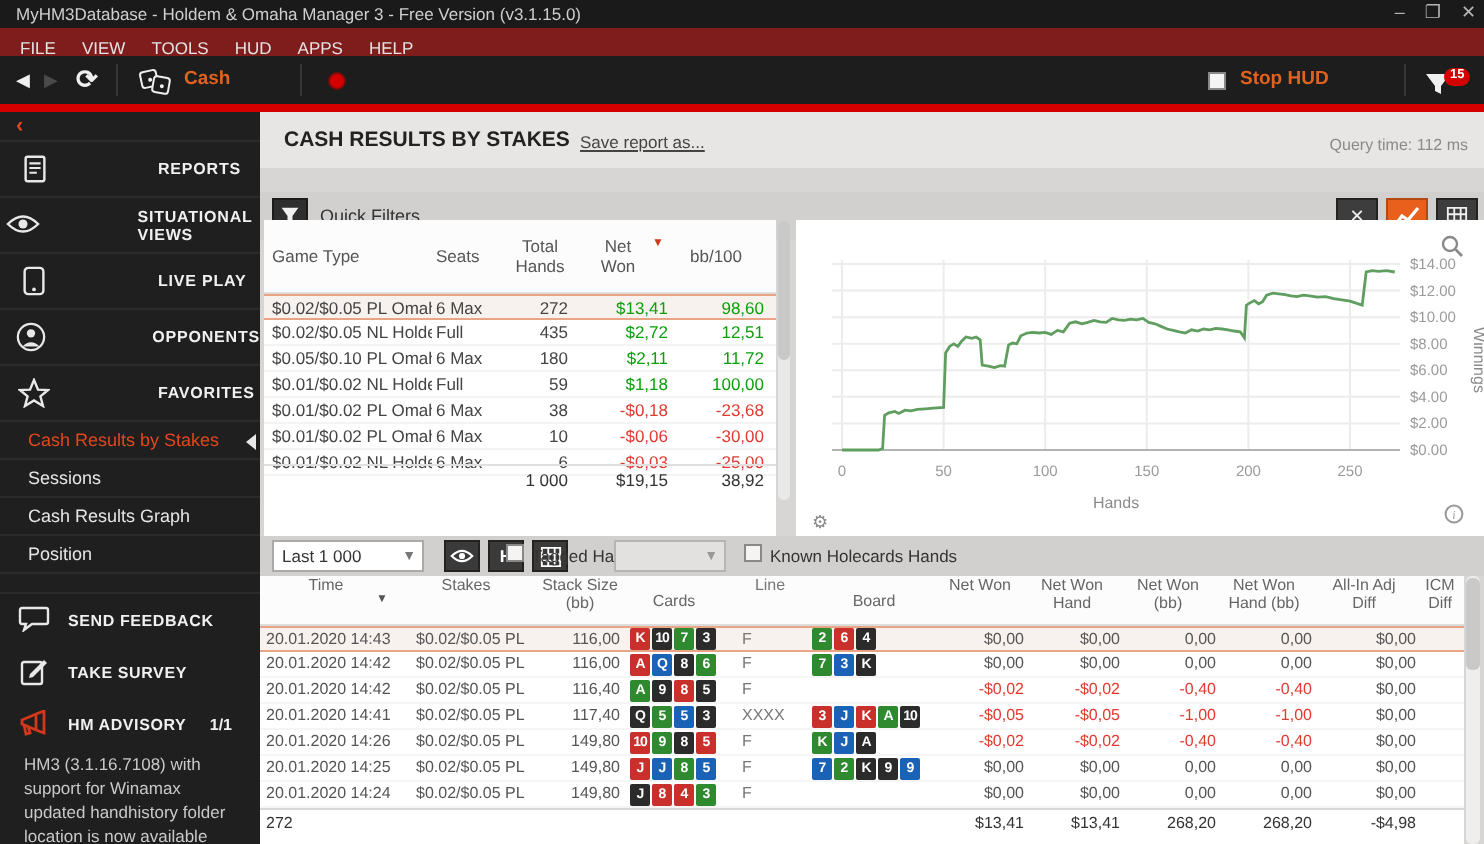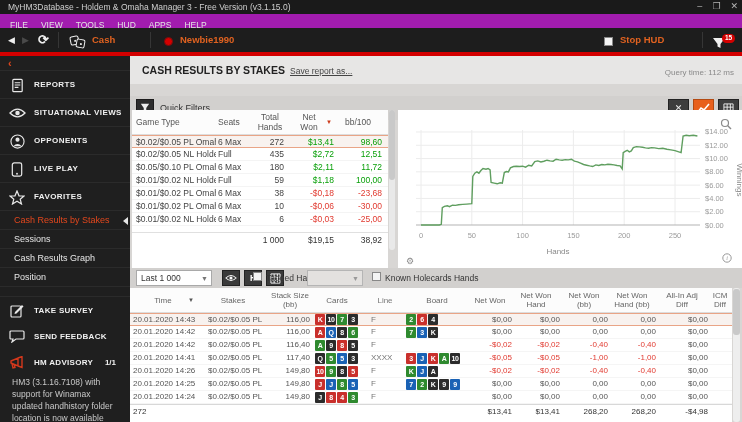--- a/index.html
+++ b/index.html
@@ -3,21 +3,21 @@
 <meta charset="utf-8">
 <style>
   * { box-sizing: border-box; margin: 0; padding: 0; }
   html,body { width: 742px; height: 422px; overflow: hidden; }
   body { font-family: "Liberation Sans", sans-serif; background: #1d1d1d; position: relative; }
 
   
   .titlebar { position:absolute; left:0; top:0; width:742px; height:14px; background:#1a1a1a; color:#cfcfcf; font-size:8.5px; line-height:14px; padding-left:8px; }
   .win-controls { position:absolute; right:4px; top:0; height:14px; display:flex; gap:10px; color:#b5b5b5; font-size:9px; line-height:13px; }
   .win-controls span { cursor:default; }
-  .menubar { position:absolute; left:0; top:14px; width:742px; height:14px; background:#a21caf; padding-left:10px; }
+  .menubar { position:absolute; left:0; top:14px; width:742px; height:14px; background:#7f1d1d; padding-left:10px; }
   .menu-item { display:inline-block; margin-right:13px; color:#e3e3e3; font-size:8.5px; line-height:15px; }
   .toolbar { position:absolute; left:0; top:28px; width:742px; height:24px; background:#1d1d1d; }
   .tb { position:absolute; top:0; height:24px; line-height:24px; }
   .tb-orange { color:#e06220; font-size:9.5px; font-weight:bold; }
   .tb-sep { width:1px; height:16px; top:4px; background:#363636; }
   .redbar { position:absolute; left:0; top:52px; width:742px; height:4px; background:#d40000; }
 
   .dice { display:inline-block; position:relative; width:16px; height:14px; top:5px; }
   .die { position:absolute; width:9px; height:9px; border:1px solid #f0f0f0; border-radius:2px; background:#1d1d1d; }
   .die.d1 { left:0; top:0; transform:rotate(-12deg); }
@@ -25,21 +25,21 @@
   .die i { position:absolute; width:2px; height:2px; background:#f0f0f0; border-radius:50%; left:2.5px; top:2.5px; }
   .reddot { display:inline-block; width:9px; height:9px; background:#d40000; border-radius:50%; border:1.5px solid #7a0c0c; vertical-align:middle; }
   .checkbox { display:inline-block; width:9px; height:9px; background:#f4f4f4; border:1px solid #888; vertical-align:middle; }
   .badge { position:absolute; background:#d40000; color:#fff; font-size:6.5px; font-weight:bold; border-radius:7px; padding:1px 3px; line-height:1; }
 
   
   .sidebar { position:absolute; left:0; top:56px; width:130px; height:366px; background:#1f1f1f; }
   .sb-collapse { height:15px; line-height:14px; padding-left:8px; color:#e2471d; font-size:11px; font-weight:bold; border-bottom:1px solid #2b2b2b; }
   .sb-sec { height:28px; display:flex; align-items:center; border-bottom:1px solid #2b2b2b; cursor:default; }
   .sb-sec .ic { width:34px; text-align:center; }
-  .sb-sec .lb { color:#f0f0f0; font-size:8px; font-weight:bold; letter-spacing:.4px; }
+  .sb-sec .lb { color:#f0f0f0; font-size:8px; font-weight:bold; letter-spacing:.4px;margin-left:45px; }
   .sb-sub { height:19px; line-height:19px; padding-left:14px; color:#e6e6e6; font-size:9px; border-bottom:1px solid #2b2b2b; position:relative; }
   .sb-sub.active { color:#e2471d; }
   .sb-sub.active .ptr { position:absolute; right:2px; top:6px; width:0; height:0; border-top:4px solid transparent; border-bottom:4px solid transparent; border-right:5px solid #e8e8e8; }
   .sb-foot { position:absolute; left:0; width:130px; }
   .sb-frow { height:26px; display:flex; align-items:center; }
   .sb-frow .ic { width:34px; text-align:center; }
   .sb-frow .lb { color:#f0f0f0; font-size:8px; font-weight:bold; letter-spacing:.3px; }
   .advisory-count { position:absolute; right:14px; color:#f0f0f0; font-size:8px; font-weight:bold; }
   .advisory-text { padding:2px 12px 0 12px; color:#c9c9c9; font-size:8.5px; line-height:1.4; }
 
@@ -52,21 +52,21 @@
   .filter-row { position:absolute; left:0; top:40px; width:636px; height:24px; background:#d2d0ce; }
   .qf-btn { position:absolute; left:6px; top:3px; width:18px; height:18px; background:#2e2e2e; border:1px solid #1c1c1c; display:flex; align-items:center; justify-content:center; }
   .qf-label { position:absolute; left:30px; top:7px; font-size:9px; color:#333; }
   .filter-input { position:absolute; left:92px; top:3px; width:440px; height:18px; border:1px solid #a9a9a9; font-size:9px; padding:0 5px; color:#333; background:#fff; font-family:"Liberation Sans",sans-serif; }
   .fbtn { position:absolute; top:3px; width:21px; height:18px; border:1px solid #222; display:flex; align-items:center; justify-content:center; }
   .fbtn.dark { background:#3d3d3d; color:#f0f0f0; font-size:9px; }
   .fbtn.orange { background:#e8601c; border-color:#b34a12; }
 
   
   .stakes-panel { position:absolute; left:2px; top:54px; width:256px; height:158px; background:#fff; }
-  .shead { display:flex; height:25px; border-bottom:1px solid #ddd; background:#fcfcfc; font-size:8.5px; color:#555; }
+  .shead { display:flex; height:37px; border-bottom:1px solid #ddd; background:#fcfcfc; font-size:8.5px; color:#555; }
   .shead > span { display:flex; flex-direction:column; justify-content:center; }
   .srow { display:flex; height:13px; line-height:12px; font-size:8.5px; color:#444; border-bottom:1px solid #f4f4f4; }
   .srow.selected { background:#f8f2ef; border-top:1px solid #e9a486; border-bottom:1px solid #e9a486; }
   .sc-game { width:84px; padding-left:4px; overflow:hidden; white-space:nowrap; }
   .sc-seats { width:40px; padding-left:2px; }
   .sc-hands { width:28px; text-align:right; }
   .sc-net { width:50px; text-align:right; }
   .sc-bb { width:52px; text-align:right; padding-right:4px; }
   .ssummary { position:absolute; left:0; top:122px; width:256px; display:flex; height:14px; line-height:14px; font-size:8.5px; color:#333; border-top:1px solid #e0e0e0; }
   .hscroll { position:absolute; left:2px; top:194px; width:252px; height:7px; background:#e9e9e9; border-radius:3px; }
@@ -85,21 +85,21 @@
   .range-select { position:absolute; left:6px; top:2px; width:76px; height:16px; background:#fff; border:1px solid #a9a9a9; font-size:8.5px; line-height:14px; padding-left:4px; color:#333; }
   .range-select .arr { position:absolute; right:3px; top:0; color:#777; font-size:7px; line-height:15px; }
   .sqbtn { position:absolute; top:2px; width:18px; height:16px; background:#3a3a3a; border:1px solid #222; color:#fff; display:flex; align-items:center; justify-content:center; font-size:8.5px; font-weight:bold; }
   .hlbl { position:absolute; top:5px; }
   .tagged-dd { position:absolute; left:177px; top:2px; width:56px; height:16px; background:#e3e1df; border:1px solid #b5b5b5; }
   .tagged-dd .arr { position:absolute; right:3px; top:0; color:#999; font-size:7px; line-height:15px; }
 
   
   .hands-table { position:absolute; left:0; top:232px; width:602px; height:134px; background:#fff; }
   .hhead { display:flex; height:25px; background:#fcfcfc; border-bottom:1px solid #ddd; font-size:8px; color:#666; }
-  .hhead > span { display:flex; flex-direction:column; justify-content:center; text-align:center; position:relative; }
+  .hhead > span { display:flex; flex-direction:column; justify-content:flex-start; text-align:center; position:relative; }
   .hrow { display:flex; height:13px; line-height:12px; font-size:8px; color:#555; border-bottom:1px solid #f5f5f5; }
   .hrow.selected { background:#f8f2ef; border-top:1px solid #e9a486; border-bottom:1px solid #e9a486; }
   .c-time { width:66px; padding-left:3px; }
   .c-stakes { width:74px; padding-left:12px; }
   .c-stack { width:40px; text-align:right; }
   .c-cards { width:54px; padding-left:5px; display:flex; align-items:center; }
   .c-line { width:42px; padding-left:7px; color:#777; }
   .c-board { width:62px; display:flex; align-items:center; }
   .c-n1,.c-n2,.c-n3 { width:44px; text-align:right; }
   .c-n2 { width:48px; } .c-n3 { width:48px; }
@@ -145,21 +145,20 @@
   <span class="tb" style="left:70px;">
     <span class="dice"><span class="die d1">
           <i></i>
         </span><span class="die d2">
           <i></i>
         </span></span>
   </span>
   <span class="tb tb-orange" style="left:92px;">Cash</span>
   <span class="tb tb-sep" style="left:150px;"></span>
   <span class="tb" style="left:164px; top:1px;"><span class="reddot"></span></span>
-  <span class="tb tb-orange" style="left:180px;">Newbie1990</span>
   <span class="tb" style="left:604px; top:1px;"><span class="checkbox"></span></span>
   <span class="tb tb-orange" style="left:620px;">Stop HUD</span>
   <span class="tb tb-sep" style="left:702px;"></span>
   <span class="tb" style="left:712px; top:2px;">
     <svg class="icon-svg" width="14" height="14" viewBox="0 0 14 14">
         <path d="M1 2 L13 2 L8.5 8 L8.5 12 L5.5 10.5 L5.5 8 Z" fill="#f0f0f0"></path>
       </svg>
   </span>
   <span class="badge" style="left:722px; top:6px;">15</span>
 </div>
@@ -182,39 +181,39 @@
     <span class="ic">
       <svg class="icon-svg" width="17" height="12" viewBox="0 0 18 12">
           <path d="M1 6 Q9 -2 17 6 Q9 14 1 6 Z" fill="none" stroke="#e8e8e8" stroke-width="1.3"></path>
           <circle cx="9" cy="6" r="2.4" fill="#e8e8e8"></circle>
         </svg>
     </span>
     <span class="lb">SITUATIONAL VIEWS</span>
   </div>
   <div class="sb-sec">
     <span class="ic">
+      <svg class="icon-svg" width="12" height="15" viewBox="0 0 12 16">
+          <rect x="1" y="1" width="10" height="14" rx="2" fill="none" stroke="#e8e8e8" stroke-width="1.3"></rect>
+          <circle cx="6" cy="12.5" r="1" fill="#e8e8e8"></circle>
+        </svg>
+    </span>
+    <span class="lb">LIVE PLAY</span>
+  </div>
+  <div class="sb-sec">
+    <span class="ic">
       <svg class="icon-svg" width="15" height="15" viewBox="0 0 16 16">
           <circle cx="8" cy="8" r="7" fill="none" stroke="#e8e8e8" stroke-width="1.2"></circle>
           <circle cx="8" cy="6" r="2.2" fill="#e8e8e8"></circle>
           <path d="M3.5 13 Q8 8.5 12.5 13" fill="#e8e8e8"></path>
         </svg>
     </span>
     <span class="lb">OPPONENTS</span>
   </div>
   <div class="sb-sec">
     <span class="ic">
-      <svg class="icon-svg" width="12" height="15" viewBox="0 0 12 16">
-          <rect x="1" y="1" width="10" height="14" rx="2" fill="none" stroke="#e8e8e8" stroke-width="1.3"></rect>
-          <circle cx="6" cy="12.5" r="1" fill="#e8e8e8"></circle>
-        </svg>
-    </span>
-    <span class="lb">LIVE PLAY</span>
-  </div>
-  <div class="sb-sec">
-    <span class="ic">
       <svg class="icon-svg" width="16" height="15" viewBox="0 0 16 15">
           <path d="M8 1 L10 5.8 L15 6 L11.2 9.2 L12.5 14 L8 11.2 L3.5 14 L4.8 9.2 L1 6 L6 5.8 Z" fill="none" stroke="#e8e8e8" stroke-width="1.2"></path>
         </svg>
     </span>
     <span class="lb">FAVORITES</span>
   </div>
 
   <div class="sb-sub active">
     <span>Cash Results by Stakes</span><span class="ptr"></span>
   </div>
@@ -222,36 +221,36 @@
     <span>Sessions</span>
   </div>
   <div class="sb-sub">
     <span>Cash Results Graph</span>
   </div>
   <div class="sb-sub">
     <span>Position</span>
   </div>
 
   <div class="sb-foot" style="top:240px; border-top:1px solid #2b2b2b;">
+    <div class="sb-frow">
+      <span class="ic">
+        <svg class="icon-svg" width="16" height="13" viewBox="0 0 16 13">
+            <path d="M2 1 H14 Q15 1 15 2 V8 Q15 9 14 9 H7 L3 12 L4 9 H2 Q1 9 1 8 V2 Q1 1 2 1 Z" fill="none" stroke="#e8e8e8" stroke-width="1.2"></path>
+          </svg>
+      </span>
+      <span class="lb">SEND FEEDBACK</span>
+    </div>
     <div class="sb-frow">
       <span class="ic">
         <svg class="icon-svg" width="14" height="14" viewBox="0 0 14 14">
             <rect x="1" y="2" width="10" height="11" rx="1" fill="none" stroke="#e8e8e8" stroke-width="1.2"></rect>
             <path d="M5 8 L12 1 L13.5 2.5 L6.5 9.5 L4.5 10 Z" fill="#e8e8e8"></path>
           </svg>
       </span>
       <span class="lb">TAKE SURVEY</span>
-    </div>
-    <div class="sb-frow">
-      <span class="ic">
-        <svg class="icon-svg" width="16" height="13" viewBox="0 0 16 13">
-            <path d="M2 1 H14 Q15 1 15 2 V8 Q15 9 14 9 H7 L3 12 L4 9 H2 Q1 9 1 8 V2 Q1 1 2 1 Z" fill="none" stroke="#e8e8e8" stroke-width="1.2"></path>
-          </svg>
-      </span>
-      <span class="lb">SEND FEEDBACK</span>
     </div>
     <div class="sb-frow" style="position:relative;">
       <span class="ic">
         <svg class="icon-svg" width="16" height="14" viewBox="0 0 16 14">
             <path d="M2 5 L9 2 L9 10 L2 7 Z M9 2 L13 0.5 L13 11.5 L9 10 M3 7.5 L4 12 L6 11.5 L5 8" fill="none" stroke="#d4381c" stroke-width="1.4"></path>
           </svg>
       </span>
       <span class="lb">HM ADVISORY</span>
       <span class="advisory-count">1/1</span>
     </div>

